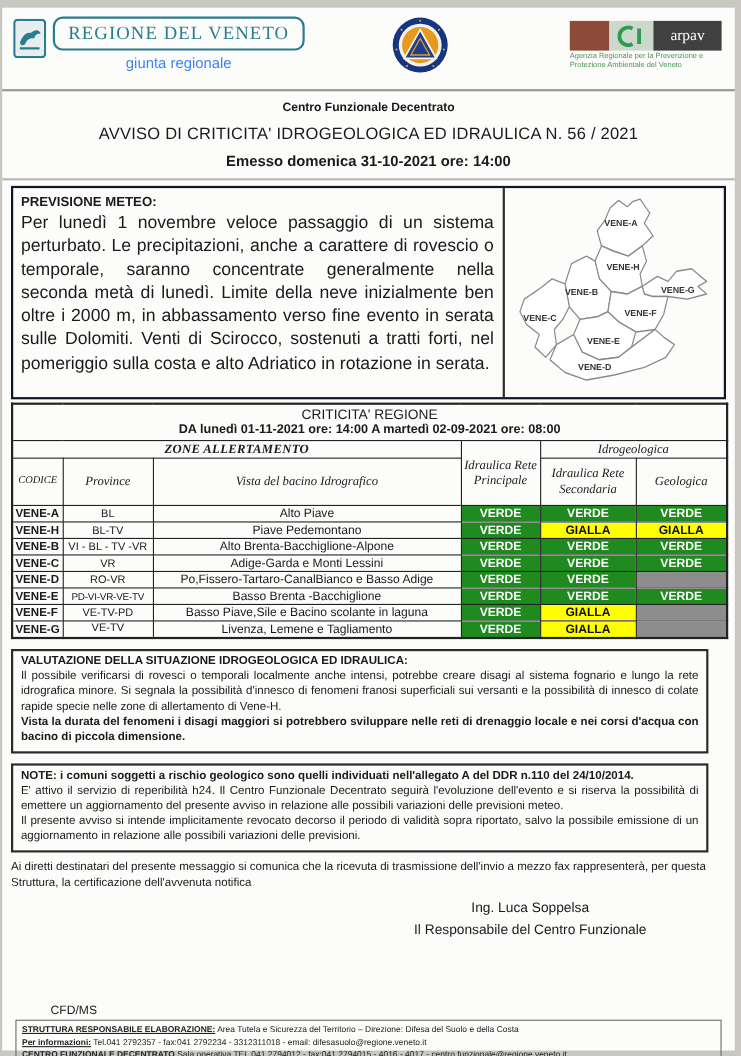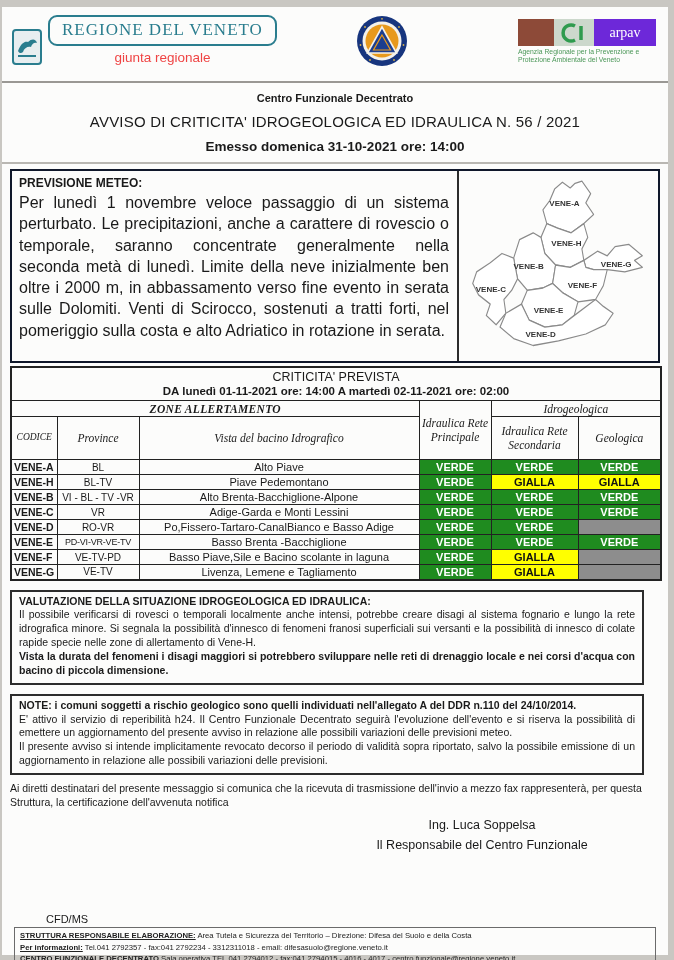--- a/index.html
+++ b/index.html
@@ -7,39 +7,39 @@
     width:674px;height:960px;background:#c9c7c2;
     font-family:"Liberation Sans",sans-serif;color:#1a1a1a;
     position:relative;overflow:hidden;
   }
   .page{
     position:absolute;left:2px;top:7px;width:666px;height:948px;
     background:#fcfcfb;
   }
   
   .hdr{display:flex;align-items:flex-start;padding:8px 12px 0 10px;height:60px;}
-  .logo-left{display:flex;align-items:flex-end;gap:6px;}
+  .logo-left{display:flex;align-items:flex-start;gap:6px;}
   .crest{width:30px;height:36px;margin-top:2px;}
   .rv-box{
     border:2px solid #2a7d8e;border-radius:9px;padding:3px 12px 4px;
     font-family:"Liberation Serif",serif;font-size:17px;letter-spacing:1px;
     color:#2a7d8e;white-space:nowrap;
   }
   .rv-sub{
-    text-align:center;color:#ef4444;font-size:13.5px;margin-top:4px;
+    text-align:center;color:#3b82f6;font-size:13.5px;margin-top:4px;
     font-family:"Liberation Sans",sans-serif;
   }
   .hdr-mid{flex:1;display:flex;justify-content:center;}
   .badge{width:52px;height:52px;margin-left:-30px;}
   .arpav{width:138px;margin-top:4px;}
   .arpav-strip{display:flex;height:27px;}
   .arpav-c1{width:36px;background:#8d4a38;}
   .arpav-c2{width:40px;background:#ccd8cc;display:flex;align-items:center;justify-content:center;}
   .arpav-c3{
-    flex:1;background:#6d28d9;color:#fff;display:flex;align-items:center;justify-content:center;
+    flex:1;background:#404040;color:#fff;display:flex;align-items:center;justify-content:center;
     font-family:"Liberation Serif",serif;font-size:14px;
   }
   .arpav-cap{font-size:6.8px;line-height:1.2;color:#4b9758;margin-top:2px;}
   .rule{border:none;border-top:2px solid #9a9894;margin:6px 0 0 0;}
   .rule2{border:none;border-top:2px solid #b9b7b2;margin:8px 0 0 0;}
   
   .titleblock{text-align:center;margin-top:9px;}
   .t-office{font-weight:bold;font-size:11px;}
   .t-main{font-size:15px;margin-top:9px;letter-spacing:.2px;}
   .t-issued{font-weight:bold;font-size:13.5px;margin-top:9px;}
@@ -191,22 +191,22 @@
       <col style="width:46px">
         <col style="width:82px">
         <col style="width:280px">
       <col style="width:72px">
         <col style="width:87px">
         <col style="width:83px">
     </colgroup>
     <tbody>
         <tr>
           <td colspan="6" class="crit-titlecell">
-      <div class="crit-title">CRITICITA' PREVISTA</div>
-      <div class="crit-period">DA lunedì 01-11-2021 ore: 14:00 A martedì 02-11-2021 ore: 02:00</div>
+      <div class="crit-title">CRITICITA' REGIONE</div>
+      <div class="crit-period">DA lunedì 01-11-2021 ore: 14:00 A martedì 02-09-2021 ore: 08:00</div>
     </td>
         </tr>
     <tr>
       <td colspan="3" class="gh gh-zone">ZONE ALLERTAMENTO</td>
       <td rowspan="2" class="sh">Idraulica Rete Principale</td>
       <td colspan="2" class="gh">Idrogeologica</td>
     </tr>
     <tr>
       <td class="sh sh-codice">CODICE</td>
       <td class="sh">Province</td>

